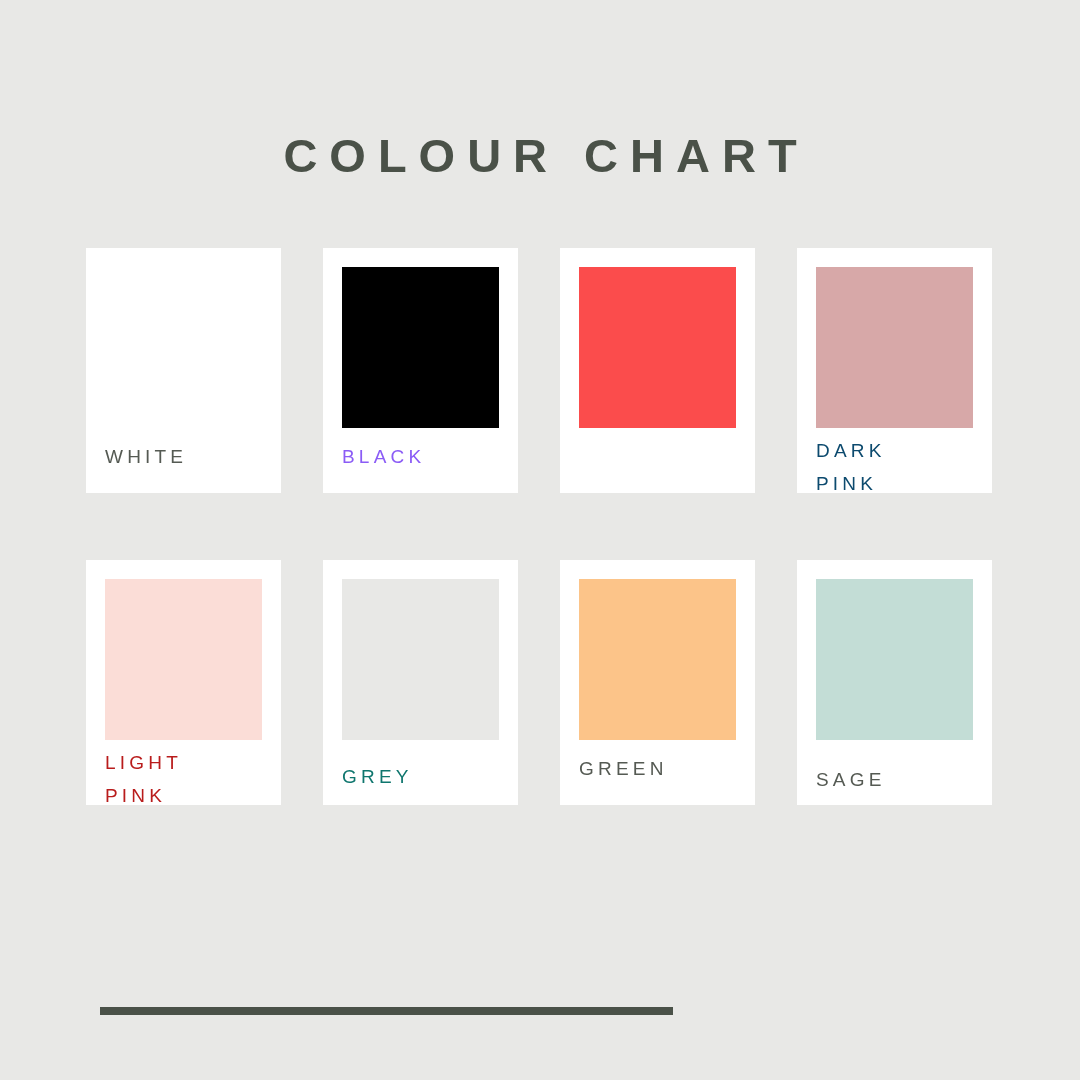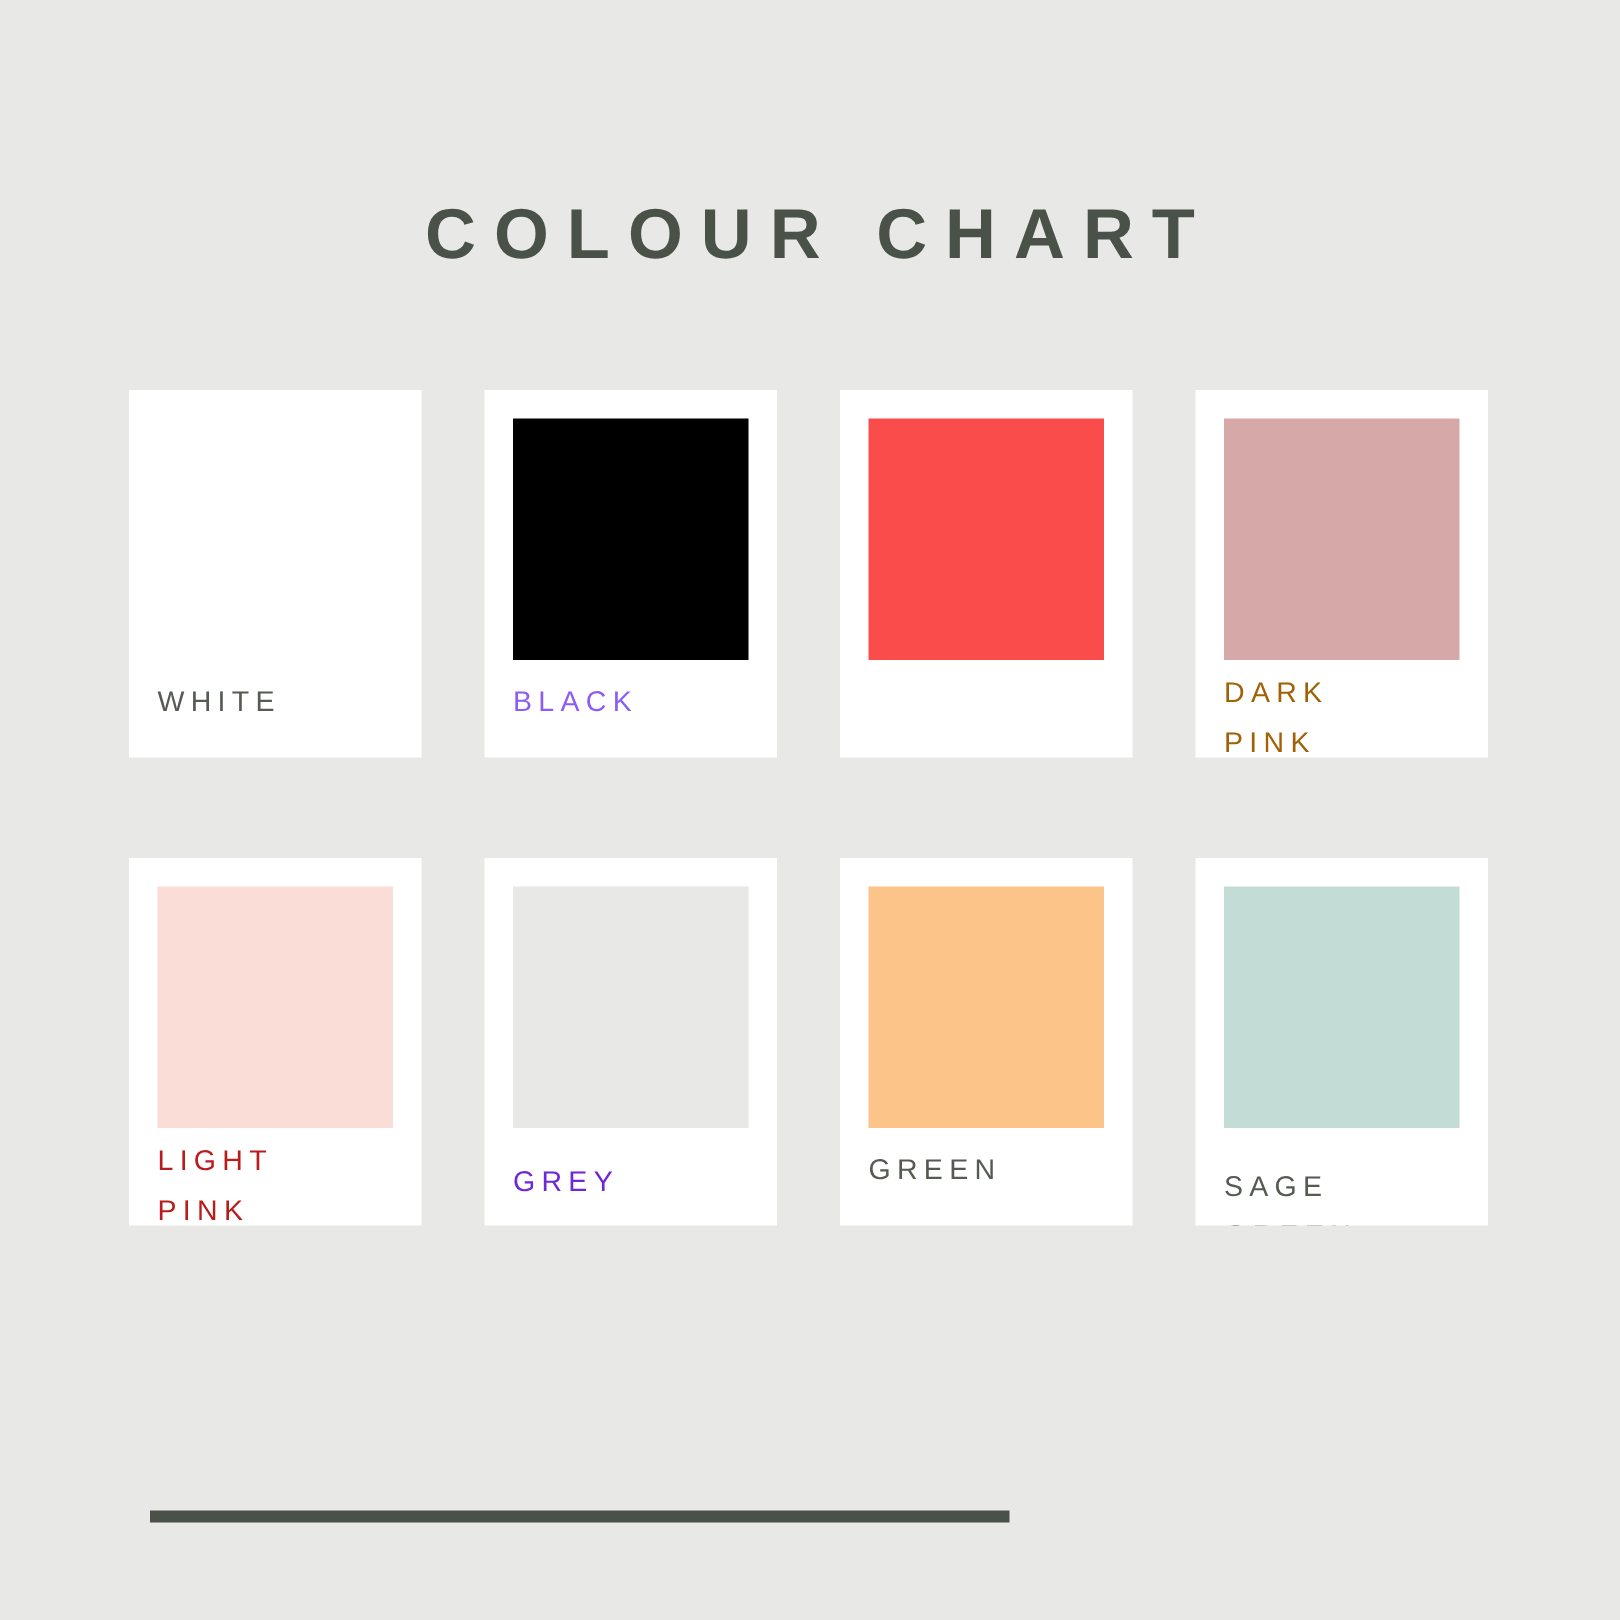--- a/index.html
+++ b/index.html
@@ -33,21 +33,21 @@
     letter-spacing: 12px;
     text-indent: 12px;
     color: #4a5148;
     line-height: 1.1;
     white-space: nowrap;
   }
 
   
   .grid {
     position: absolute;
-    top: 260px;
+    top: 248px;
     left: 86px;
     width: 908px;
     display: grid;
     grid-template-columns: repeat(4, 195px);
     grid-auto-rows: 245px;
     column-gap: 42px;
     row-gap: 67px;
   }
 
   .card {
@@ -109,31 +109,31 @@
       </div>
       <div class="card plain" style="background: rgb(255, 255, 255);">
         <div class="swatch" style="background: rgb(0, 0, 0);"></div>
         <div class="label" style="color: #8b5cf6;">BLACK</div>
       </div>
       <div class="card plain" style="background: rgb(255, 255, 255);">
         <div class="swatch" style="background: rgb(251, 76, 76);"></div>
       </div>
       <div class="card two-line" style="background: rgb(255, 255, 255);">
         <div class="swatch" style="background: rgb(215, 168, 168);"></div>
-        <div class="label" style="color: #a16207;">DARK
+        <div class="label" style="color: #0c4a6e;">DARK
 PINK</div>
       </div>
       <div class="card two-line" style="background: rgb(255, 255, 255);">
         <div class="swatch" style="background: rgb(251, 221, 215);"></div>
         <div class="label" style="color: #b91c1c;">LIGHT
 PINK</div>
       </div>
       <div class="card plain" style="background: rgb(255, 255, 255);">
         <div class="swatch" style="background: rgb(232, 232, 230);"></div>
-        <div class="label" style="color: #6d28d9; margin-top: 21px;">GREY</div>
+        <div class="label" style="color: #0f766e; margin-top: 21px;">GREY</div>
       </div>
       <div class="card plain" style="background: rgb(255, 255, 255);">
         <div class="swatch" style="background: rgb(252, 196, 137);"></div>
         <div class="label" style="color: rgb(85, 90, 83);">GREEN</div>
       </div>
       <div class="card two-line" style="background: rgb(255, 255, 255);">
         <div class="swatch" style="background: rgb(195, 221, 214);"></div>
         <div class="label" style="color: rgb(85, 90, 83); margin-top: 24px;">SAGE
 GREEN</div>
       </div>

